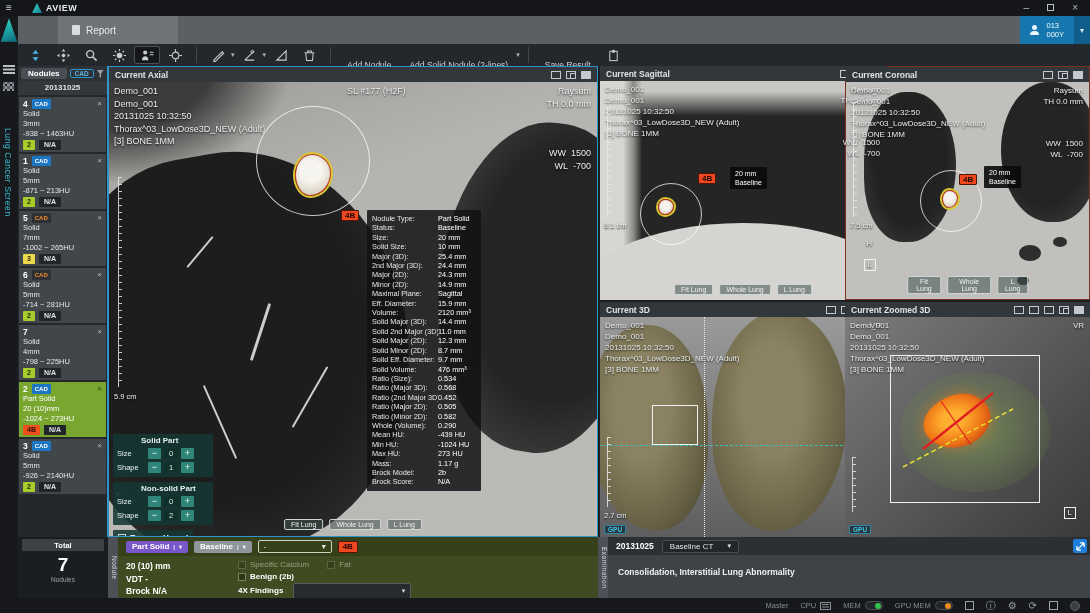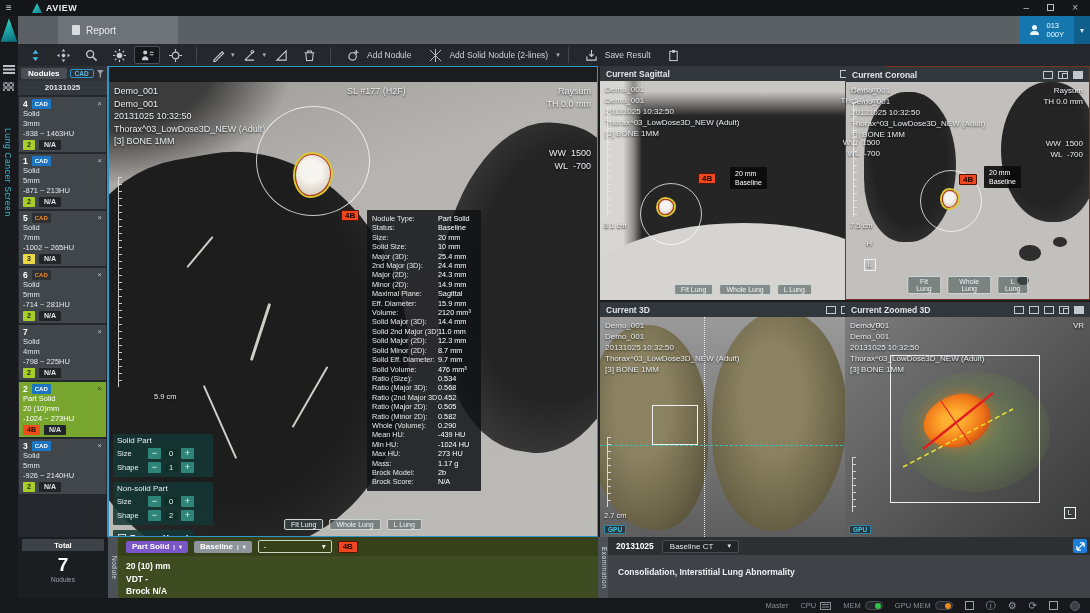--- a/index.html
+++ b/index.html
@@ -29,21 +29,21 @@
   .pb-text{font-size:7.5px;line-height:9px;color:#f2f8fb;}
   .patient-chevron{width:16px;background:#0f5e8c;color:#d9ecf6;display:flex;align-items:center;justify-content:center;font-size:8px;cursor:pointer;}
 
   
   .toolbar{position:absolute;left:18px;top:44px;width:1072px;height:22px;background:#24272b;display:flex;align-items:center;gap:2px;padding:0 4px;}
   .t-ic{width:26px;height:18px;display:flex;align-items:center;justify-content:center;cursor:pointer;border-radius:2px;}
   .t-ic svg{width:13px;height:13px;}
   .t-ic.pressed{background:#15171a;border:1px solid #4a4f54;}
   .t-sep{width:1px;height:16px;background:#43474c;margin:0 6px;}
   .t-caret{color:#aeb4ba;font-size:7px;margin-left:-2px;cursor:pointer;}
-  .t-btn{display:flex;align-items:center;gap:7px;color:#ced3d7;font-size:8.5px;padding:0 8px;height:18px;cursor:pointer;white-space:nowrap;}
+  .t-btn{display:flex;align-items:center;gap:14px;color:#ced3d7;font-size:8.5px;padding:0 8px;height:18px;cursor:pointer;white-space:nowrap;flex-direction:column;}
   .t-btn svg{width:13px;height:13px;}
 
   
   .leftrail{position:absolute;left:0;top:16px;width:18px;height:582px;background:#17191c;}
   .lr-logo{position:absolute;left:0;top:0;width:18px;height:28px;background:linear-gradient(160deg,#2fd8c8 10%,#0e6d80 90%);clip-path:polygon(50% 8%,96% 92%,4% 92%);}
   .lr-item{position:absolute;left:3px;width:12px;height:10px;cursor:pointer;}
   .lr-bars{top:48px;}
   .lr-bars::before{content:"";position:absolute;left:0;top:1px;width:12px;height:1.6px;background:#b9bfc5;box-shadow:0 3.5px 0 #b9bfc5,0 7px 0 #b9bfc5;}
   .lr-grid{top:66px;}
   .lr-grid::before{content:"";position:absolute;left:0;top:0;width:11px;height:9px;background:
@@ -117,21 +117,21 @@
   .ax-bg{position:absolute;inset:0;background:linear-gradient(160deg,#9c9a96 0%,#b6b4b0 30%,#bdbbb7 100%);}
   .ax-corner{position:absolute;left:-40px;top:-50px;width:220px;height:150px;background:radial-gradient(ellipse at 20% 20%,#3c3c3c 40%,transparent 72%);}
   .ax-lung{position:absolute;left:-40px;top:70px;width:340px;height:400px;background:radial-gradient(ellipse at 45% 42%,#1d1d1d 55%,#2c2c2c 78%,#7c7a76 100%);border-radius:46% 54% 58% 42%;transform:rotate(-10deg);}
   .ax-lung2{position:absolute;left:330px;top:40px;width:200px;height:330px;background:radial-gradient(ellipse at 60% 45%,#242424 50%,#3a3a3a 75%,#8c8a86 95%);border-radius:50% 50% 45% 55%;transform:rotate(8deg);}
   .vessel{position:absolute;background:#cfcdc9;border-radius:2px;}
   .info-panel{position:absolute;left:258px;top:128px;width:114px;z-index:6;background:rgba(16,18,20,.85);padding:4px 5px;border-radius:1px;}
   .irow{display:flex;font-size:7.3px;line-height:9.4px;color:#e6e6e6;white-space:nowrap;}
   .ilabel{width:66px;overflow:hidden;}
   .ivalue{flex:1;color:#fff;}
   .seg-panel{position:absolute;z-index:6;width:100px;background:rgba(20,56,52,.88);color:#e4efee;border-radius:1px;padding:2px 4px 4px 4px;}
-  .seg-title{font-size:8px;font-weight:normal;margin-bottom:2px;}
+  .seg-title{font-size:8px;font-weight:bold;margin-bottom:2px;margin-left:24px;}
   .seg-row{display:flex;align-items:center;gap:3px;font-size:7.5px;margin-top:3px;}
   .seg-row .lbl{width:28px;}
   .seg-btn{width:13px;height:11px;background:#2f8577;color:#eafaf7;font-size:9px;line-height:10px;text-align:center;border-radius:1px;cursor:pointer;}
   .seg-val{width:14px;text-align:center;background:#10302c;border-radius:1px;font-size:7.5px;}
   .rv-box{position:absolute;z-index:6;background:rgba(20,56,52,.88);color:#fff;font-size:8px;font-weight:bold;padding:3px 5px;display:flex;align-items:center;gap:4px;border-radius:1px;cursor:pointer;}
   .cb{width:8px;height:8px;border:1px solid #cfd6d6;background:transparent;display:inline-block;}
 
   
   .vp-sag{left:600px;top:66px;width:286px;height:234px;}
   .vp-cor{left:845px;top:66px;width:245px;height:234px;border:1px solid #7e2f1f;}
@@ -445,20 +445,28 @@
   </div>
   <div class="sb-footer">
     <div class="sbf-col">
       <div class="sbf-head">Total</div>
       <div class="sbf-total">7</div>
       <div class="sbf-unit">Nodules</div>
     </div>
   </div>
 
   <div class="vp vp-axial">
+    <div class="vp-head">
+      <span class="vp-title">Current Axial</span>
+      <span class="vp-icons">
+        <span class="vh-ic"></span>
+        <span class="vh-ic dot"></span>
+        <span class="vh-ic fill"></span>
+      </span>
+    </div>
     <div class="vp-body">
       <div class="ax-bg"></div>
       <div class="ax-corner"></div>
       <div class="ax-lung"></div>
       <div class="ax-lung2"></div>
       <div class="vessel" style="left:150px;top:220px;width:3px;height:60px;transform:rotate(18deg);"></div>
       <div class="vessel" style="left:110px;top:300px;width:2px;height:80px;transform:rotate(-24deg);"></div>
       <div class="vessel" style="left:200px;top:280px;width:2px;height:70px;transform:rotate(30deg);"></div>
       <div class="vessel" style="left:90px;top:150px;width:2px;height:40px;transform:rotate(40deg);"></div>
 
@@ -473,21 +481,21 @@
       <div class="ovl-right">
         <div>Raysum</div>
           <div>TH 0.0 mm</div>
       </div>
       <div class="ovl-wwwl" style="top:65px;">
         <div><span>WW</span>&nbsp;&nbsp;<span>1500</span></div>
         <div><span>WL</span>&nbsp;&nbsp;<span>-700</span></div>
       </div>
 
       <div class="ruler" style="left:9px;top:95px;height:210px;"></div>
-      <div class="scale-label" style="left:5px;top:310px;margin-left:40px;">5.9 cm</div>
+      <div class="scale-label" style="left:5px;top:310px;">5.9 cm</div>
       <div class="orient" style="left:7px;top:408px;">F</div>
 
       <div class="nodule-circle" style="left:147px;top:24px;width:114px;height:110px;"></div>
       <div class="nodule-blob" style="left:186px;top:72px;width:36px;height:42px;"></div>
       <div class="badge-4b" style="left:232px;top:128px;">4B</div>
 
       <div class="info-panel">
         <div id="info-rows">
             <div class="irow">
               <span class="ilabel">Nodule Type:</span>
@@ -836,20 +844,40 @@
           <span>-</span>
             <span>▾</span>
           </span>
         <span class="nb-badge">4B</span>
       </div>
       <div class="nb-left">
         <div>20 (10) mm</div>
         <div>VDT -</div>
         <div>Brock N/A</div>
       </div>
+      <div class="nb-right">
+        <div class="nb-cbrow dim">
+          <span class="cb"></span>
+          <span>Specific Calcium</span>
+          <span style="width:10px;"></span>
+          <span class="cb"></span>
+          <span>Fat</span>
+        </div>
+        <div class="nb-cbrow">
+          <span class="cb"></span>
+          <b>Benign (2b)</b>
+        </div>
+        <div class="nb-cbrow">
+          <b>4X Findings</b>
+          <span class="find-select">
+              <span>&nbsp;</span>
+              <span>▾</span>
+            </span>
+        </div>
+      </div>
     </div>
   </div>
 
   <div class="exambar">
     <div class="v-tab">Examination</div>
     <div class="ex-main">
       <div class="ex-toprow">
         <span class="ex-date">20131025</span>
         <span class="ex-select">
           <span>Baseline CT</span>

